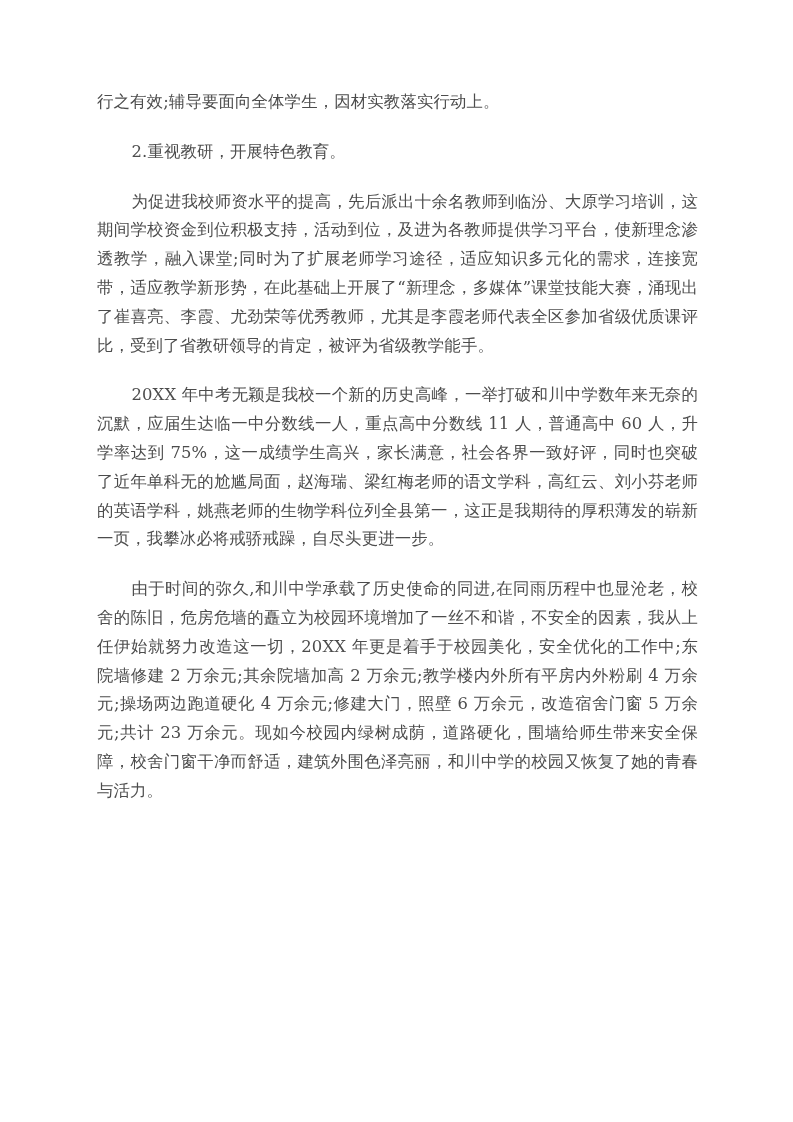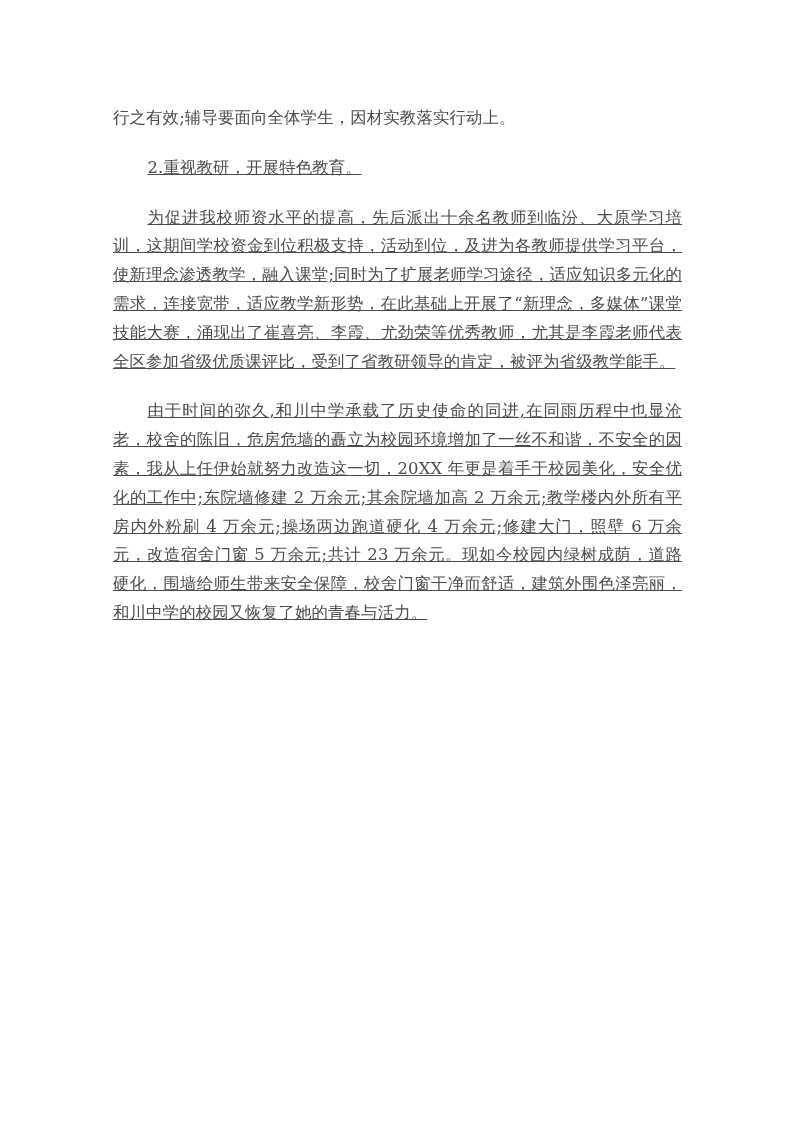--- a/index.html
+++ b/index.html
@@ -18,52 +18,52 @@
     width: 793px;
     height: 1122px;
     background: #ffffff;
     box-sizing: border-box;
     padding: 88px 95px 0 97px;
   }
   .doc-body {
     width: 601px;
   }
   p.para {
-    margin: 16px;
+    margin: 0;
     color: #4a4a4a;
     font-size: 16.4px;
     line-height: 28.8px;
     text-align: justify;
     text-justify: inter-ideograph;
     letter-spacing: 0.15px;
     word-break: break-all;
     
     filter: contrast(0.96);
   }
   p.para + p.para {
     margin-top: 21px;
-    text-decoration: underline;
   }
   p.indent {
     text-indent: 2.1em;
   }
 </style>
 </head>
 <body>
 
 <div class="page">
   <div class="doc-body">
 
     <p class="para">行之有效;辅导要面向全体学生，因材实教落实行动上。</p>
 
     <p class="para indent">2.重视教研，开展特色教育。</p>
 
 
 
     <p class="para indent">为促进我校师资水平的提高，先后派出十余名教师到临汾、大原学习培训，这期间学校资金到位积极支持，活动到位，及进为各教师提供学习平台，使新理念渗透教学，融入课堂;同时为了扩展老师学习途径，适应知识多元化的需求，连接宽带，适应教学新形势，在此基础上开展了“新理念，多媒体”课堂技能大赛，涌现出了崔喜亮、李霞、尤劲荣等优秀教师，尤其是李霞老师代表全区参加省级优质课评比，受到了省教研领导的肯定，被评为省级教学能手。</p>
 
 
+    <p class="para indent">20XX 年中考无颖是我校一个新的历史高峰，一举打破和川中学数年来无奈的沉默，应届生达临一中分数线一人，重点高中分数线 11 人，普通高中 60 人，升学率达到 75%，这一成绩学生高兴，家长满意，社会各界一致好评，同时也突破了近年单科无的尬尴局面，赵海瑞、梁红梅老师的语文学科，高红云、刘小芬老师的英语学科，姚燕老师的生物学科位列全县第一，这正是我期待的厚积薄发的崭新一页，我攀冰必将戒骄戒躁，自尽头更进一步。</p>
 
 
     <p class="para indent">由于时间的弥久,和川中学承载了历史使命的同进,在同雨历程中也显沧老，校舍的陈旧，危房危墙的矗立为校园环境增加了一丝不和谐，不安全的因素，我从上任伊始就努力改造这一切，20XX 年更是着手于校园美化，安全优化的工作中;东院墙修建 2 万余元;其余院墙加高 2 万余元;教学楼内外所有平房内外粉刷 4 万余元;操场两边跑道硬化 4 万余元;修建大门，照壁 6 万余元，改造宿舍门窗 5 万余元;共计 23 万余元。现如今校园内绿树成荫，道路硬化，围墙给师生带来安全保障，校舍门窗干净而舒适，建筑外围色泽亮丽，和川中学的校园又恢复了她的青春与活力。</p>
 
   </div>
 </div>
 
 </body></html>

